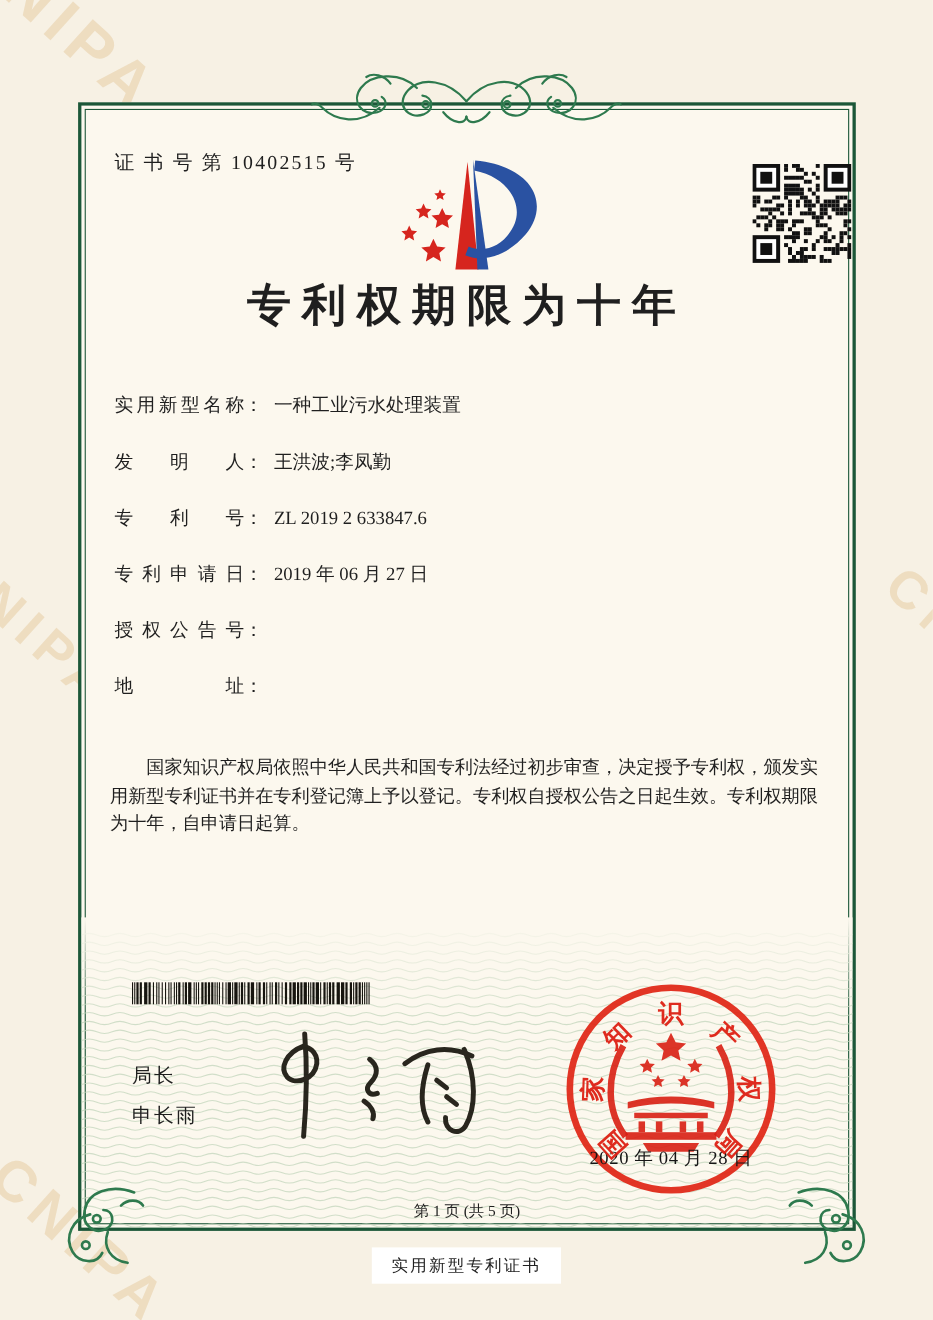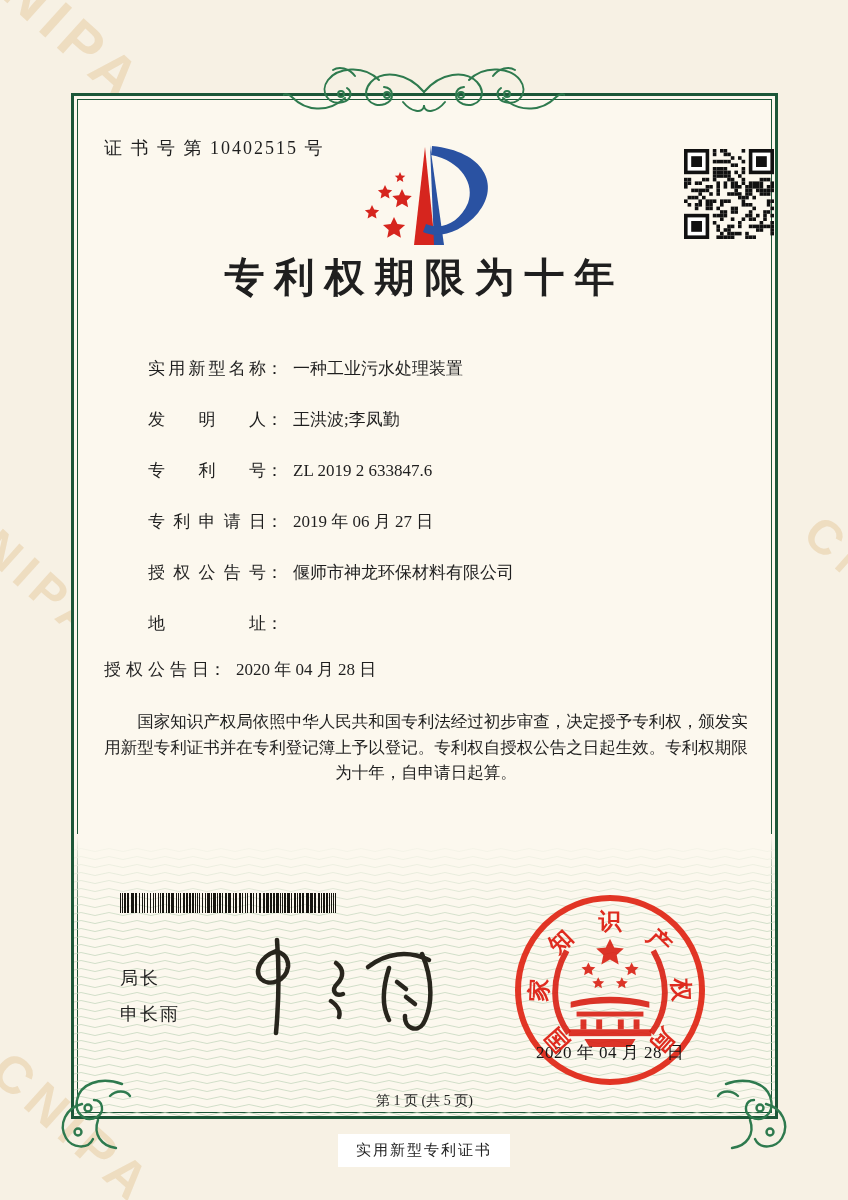--- a/index.html
+++ b/index.html
@@ -38,27 +38,27 @@
   .cert-no{left:104px;top:136px;font-size:18px;letter-spacing:2px;}
   .logo{left:338px;top:133px;}
   .qr{left:684px;top:149px;}
   .title{
     left:71px;top:250px;width:707px;text-align:center;
     font-size:40px;font-weight:bold;letter-spacing:10px;
   }
   
   .fields{left:104px;top:356px;width:620px;}
   .field-row{display:flex;line-height:26px;font-size:17px;margin-bottom:25px;white-space:nowrap;}
-  .field-label{display:inline-block;width:118px;text-align:justify;text-align-last:justify;margin-left:44px;}
+  .field-label{display:inline-block;width:118px;text-align:justify;text-align-last:justify;}
   .field-colon{margin-right:10px;}
   .grant-row{left:104px;top:657px;width:640px;display:flex;font-size:17px;line-height:26px;white-space:nowrap;}
   .grant-row .pair2{margin-left:78px;}
   .glabel{display:inline-block;width:105px;text-align:justify;text-align-last:justify;}
   
-  .body-text{left:100px;top:709px;width:652px;font-size:16.5px;line-height:25.5px;text-align:center;}
+  .body-text{left:100px;top:685px;width:652px;font-size:16.5px;line-height:25.5px;}
   .body-text p{margin:0;text-indent:2em;}
   
   .barcode{left:120px;top:893px;height:20px;display:flex;align-items:stretch;}
   .barcode i{display:inline-block;background:#17150f;height:100%;}
   
   .sig-titles{left:120px;top:960px;font-family:"Liberation Sans","DejaVu Sans",sans-serif;
     font-size:18px;line-height:36px;letter-spacing:2px;}
   .sig-script{left:232px;top:935px;}
   
   .seal{left:515px;top:895px;width:190px;height:190px;}
@@ -409,32 +409,28 @@
       <span>ZL 2019 2 633847.6</span>
     </div>
     <div class="field-row">
       <span class="field-label">专利申请日</span>
       <span class="field-colon">：</span>
       <span>2019 年 06 月 27 日</span>
     </div>
     <div class="field-row">
       <span class="field-label">授权公告号</span>
       <span class="field-colon">：</span>
-      <span>偃师市神龙环保材料有限公司</span>
     </div>
     <div class="field-row">
       <span class="field-label">地址</span>
       <span class="field-colon">：</span>
     </div>
   </div>
 
 <div class="abs grant-row">
-  <span>
-    <span class="glabel">授权公告日</span><span class="field-colon">：</span><span>2020 年 04 月 28 日</span>
-  </span>
 </div>
 
 <div class="abs body-text">
   <p>国家知识产权局依照中华人民共和国专利法经过初步审查，决定授予专利权，颁发实用新型专利证书并在专利登记簿上予以登记。专利权自授权公告之日起生效。专利权期限为十年，自申请日起算。</p>
 </div>
 
 <div class="abs barcode" id="barcode">
     <i style="width:1px;margin-right:1px"></i>
     <i style="width:1px;margin-right:1px"></i>
     <i style="width:2px;margin-right:1px"></i>

